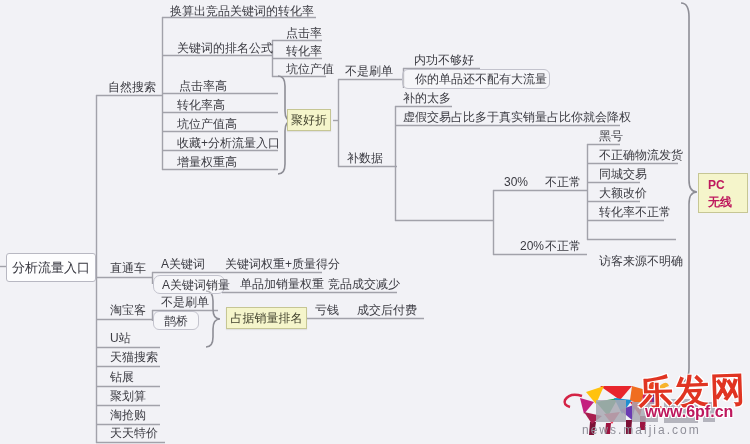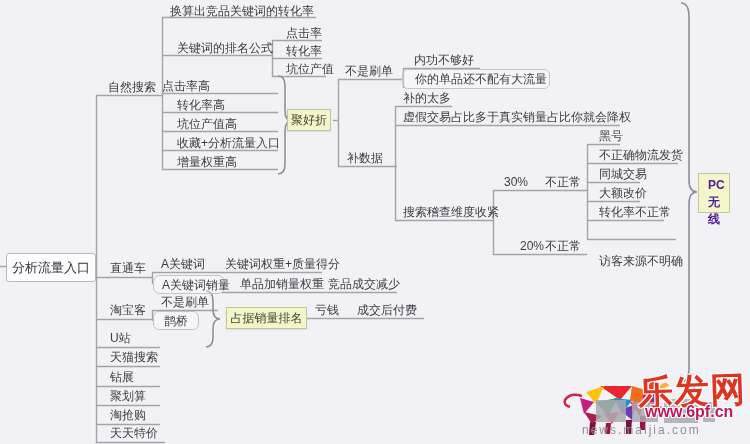--- a/index.html
+++ b/index.html
@@ -6,22 +6,22 @@
   body{font-family:"Liberation Sans","DejaVu Sans",sans-serif;}
   #stage{position:relative;width:750px;height:444px;background:#f2f2f6;overflow:hidden;}
   svg.wires{position:absolute;left:0;top:0;z-index:1;}
   .t{position:absolute;z-index:3;font-size:12px;line-height:14px;color:#3b3b42;white-space:nowrap;}
   .tag{position:absolute;z-index:3;background:#f5f5cb;border:1px solid #c6c694;color:#43432f;
        font-size:12px;line-height:14px;text-align:center;box-shadow:0 1px 1px rgba(0,0,0,.08);}
   .obox{position:absolute;z-index:2;border:1px solid #c3c3cd;border-radius:6px;background:rgba(255,255,255,.35);}
   .rootbox{position:absolute;z-index:3;left:6px;top:253px;width:88px;height:27px;background:#fdfdfe;
        border:1px solid #b8b8c2;border-radius:3px;display:flex;align-items:center;justify-content:center;
        font-size:13px;color:#33333c;}
-  .pcbox{position:absolute;z-index:3;left:698px;top:173px;width:32px;height:40px;background:#f5f5cb;
-       border:1px solid #c6c694;font-size:12px;font-weight:bold;color:#4c1d95;line-height:17px;
+  .pcbox{position:absolute;z-index:3;left:698px;top:173px;width:50px;height:40px;background:#f5f5cb;
+       border:1px solid #c6c694;font-size:12px;font-weight:bold;color:#be185d;line-height:17px;
        padding-left:9px;padding-top:3px;box-sizing:border-box;}
   .wm-brand{position:absolute;z-index:6;left:638px;top:368px;font-size:35px;font-weight:bold;
        font-family:"Liberation Serif","DejaVu Serif",serif;color:#e03422;transform:rotate(-2deg);
        text-shadow:1px 1px 0 #fff,-1px -1px 0 #fff,1px -1px 0 #fff,-1px 1px 0 #fff;letter-spacing:1px;}
   .wm-url{position:absolute;z-index:7;left:645px;top:403px;font-size:16px;font-weight:bold;color:#be185d;
        text-shadow:1px 1px 0 #fff,-1px -1px 0 #fff,1px -1px 0 #fff,-1px 1px 0 #fff;}
   .wm-sub{position:absolute;z-index:6;left:582px;top:423px;font-size:12px;color:#90909a;letter-spacing:2px;}
   .mosaic{position:absolute;z-index:5;background:#a9a9b3;opacity:.85;}
   .bull{position:absolute;z-index:5;left:560px;top:374px;}
 </style>
@@ -94,37 +94,36 @@
   </svg>
 
   <div class="rootbox">分析流量入口</div>
 
   <div class="t" style="left:108px;top:80px;">自然搜索</div>
   <div class="t" style="left:170px;top:4px;">换算出竞品关键词的转化率</div>
   <div class="t" style="left:177px;top:41px;">关键词的排名公式</div>
   <div class="t" style="left:286px;top:26px;">点击率</div>
   <div class="t" style="left:286px;top:44px;">转化率</div>
   <div class="t" style="left:286px;top:62px;">坑位产值</div>
-  <div class="t" style="left:162px;top:79px;text-align:center;">点击率高</div>
+  <div class="t" style="left:179px;top:79px;text-align:center;">点击率高</div>
   <div class="t" style="left:177px;top:98px;">转化率高</div>
   <div class="t" style="left:177px;top:117px;">坑位产值高</div>
   <div class="t" style="left:177px;top:136px;">收藏+分析流量入口</div>
   <div class="t" style="left:177px;top:155px;">增量权重高</div>
   <div class="tag" style="left:287px;top:109px;width:42px;height:20px;line-height:20px;">聚好折</div>
 
   <div class="t" style="left:345px;top:64px;">不是刷单</div>
   <div class="t" style="left:414px;top:53px;">内功不够好</div>
   <div class="obox" style="left:402px;top:69px;width:146px;height:18px;">
     <div class="t" style="left:12px;top:2px;">你的单品还不配有大流量</div>
   </div>
 
   <div class="t" style="left:347px;top:151px;">补数据</div>
   <div class="t" style="left:403px;top:91px;">补的太多</div>
   <div class="t" style="left:403px;top:110px;">虚假交易占比多于真实销量占比你就会降权</div>
-  <div class="t" style="left:403px;top:205px;">搜索稽查维度收紧</div>
   <div class="t" style="left:504px;top:175px;">30%</div>
   <div class="t" style="left:545px;top:175px;">不正常</div>
   <div class="t" style="left:520px;top:239px;">20%</div>
   <div class="t" style="left:545px;top:239px;">不正常</div>
 
   <div class="t" style="left:599px;top:129px;">黑号</div>
   <div class="t" style="left:599px;top:148px;">不正确物流发货</div>
   <div class="t" style="left:599px;top:167px;">同城交易</div>
   <div class="t" style="left:599px;top:186px;">大额改价</div>
   <div class="t" style="left:599px;top:205px;">转化率不正常</div>

